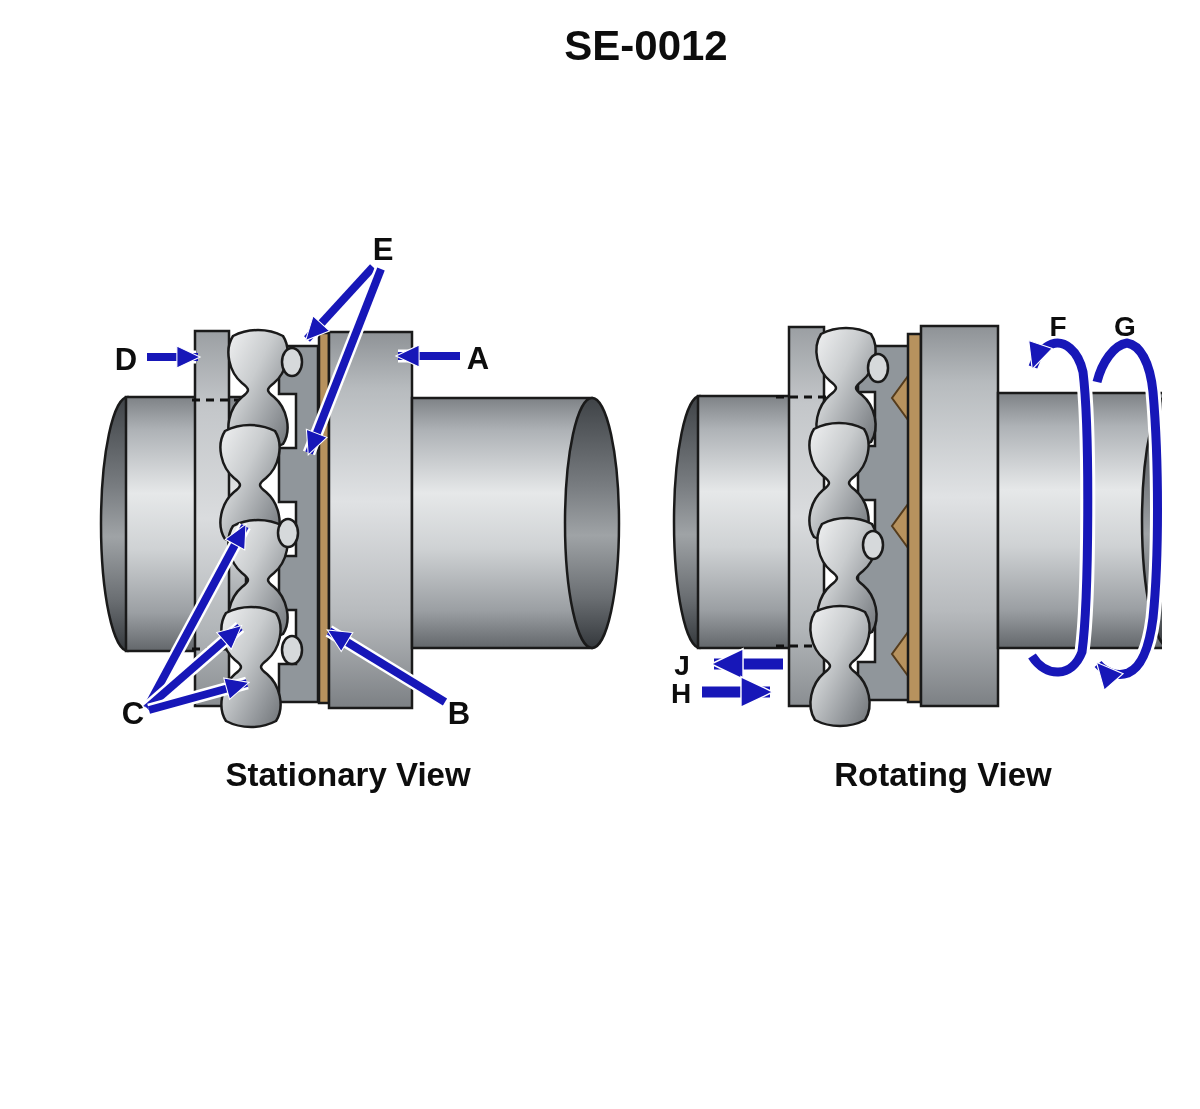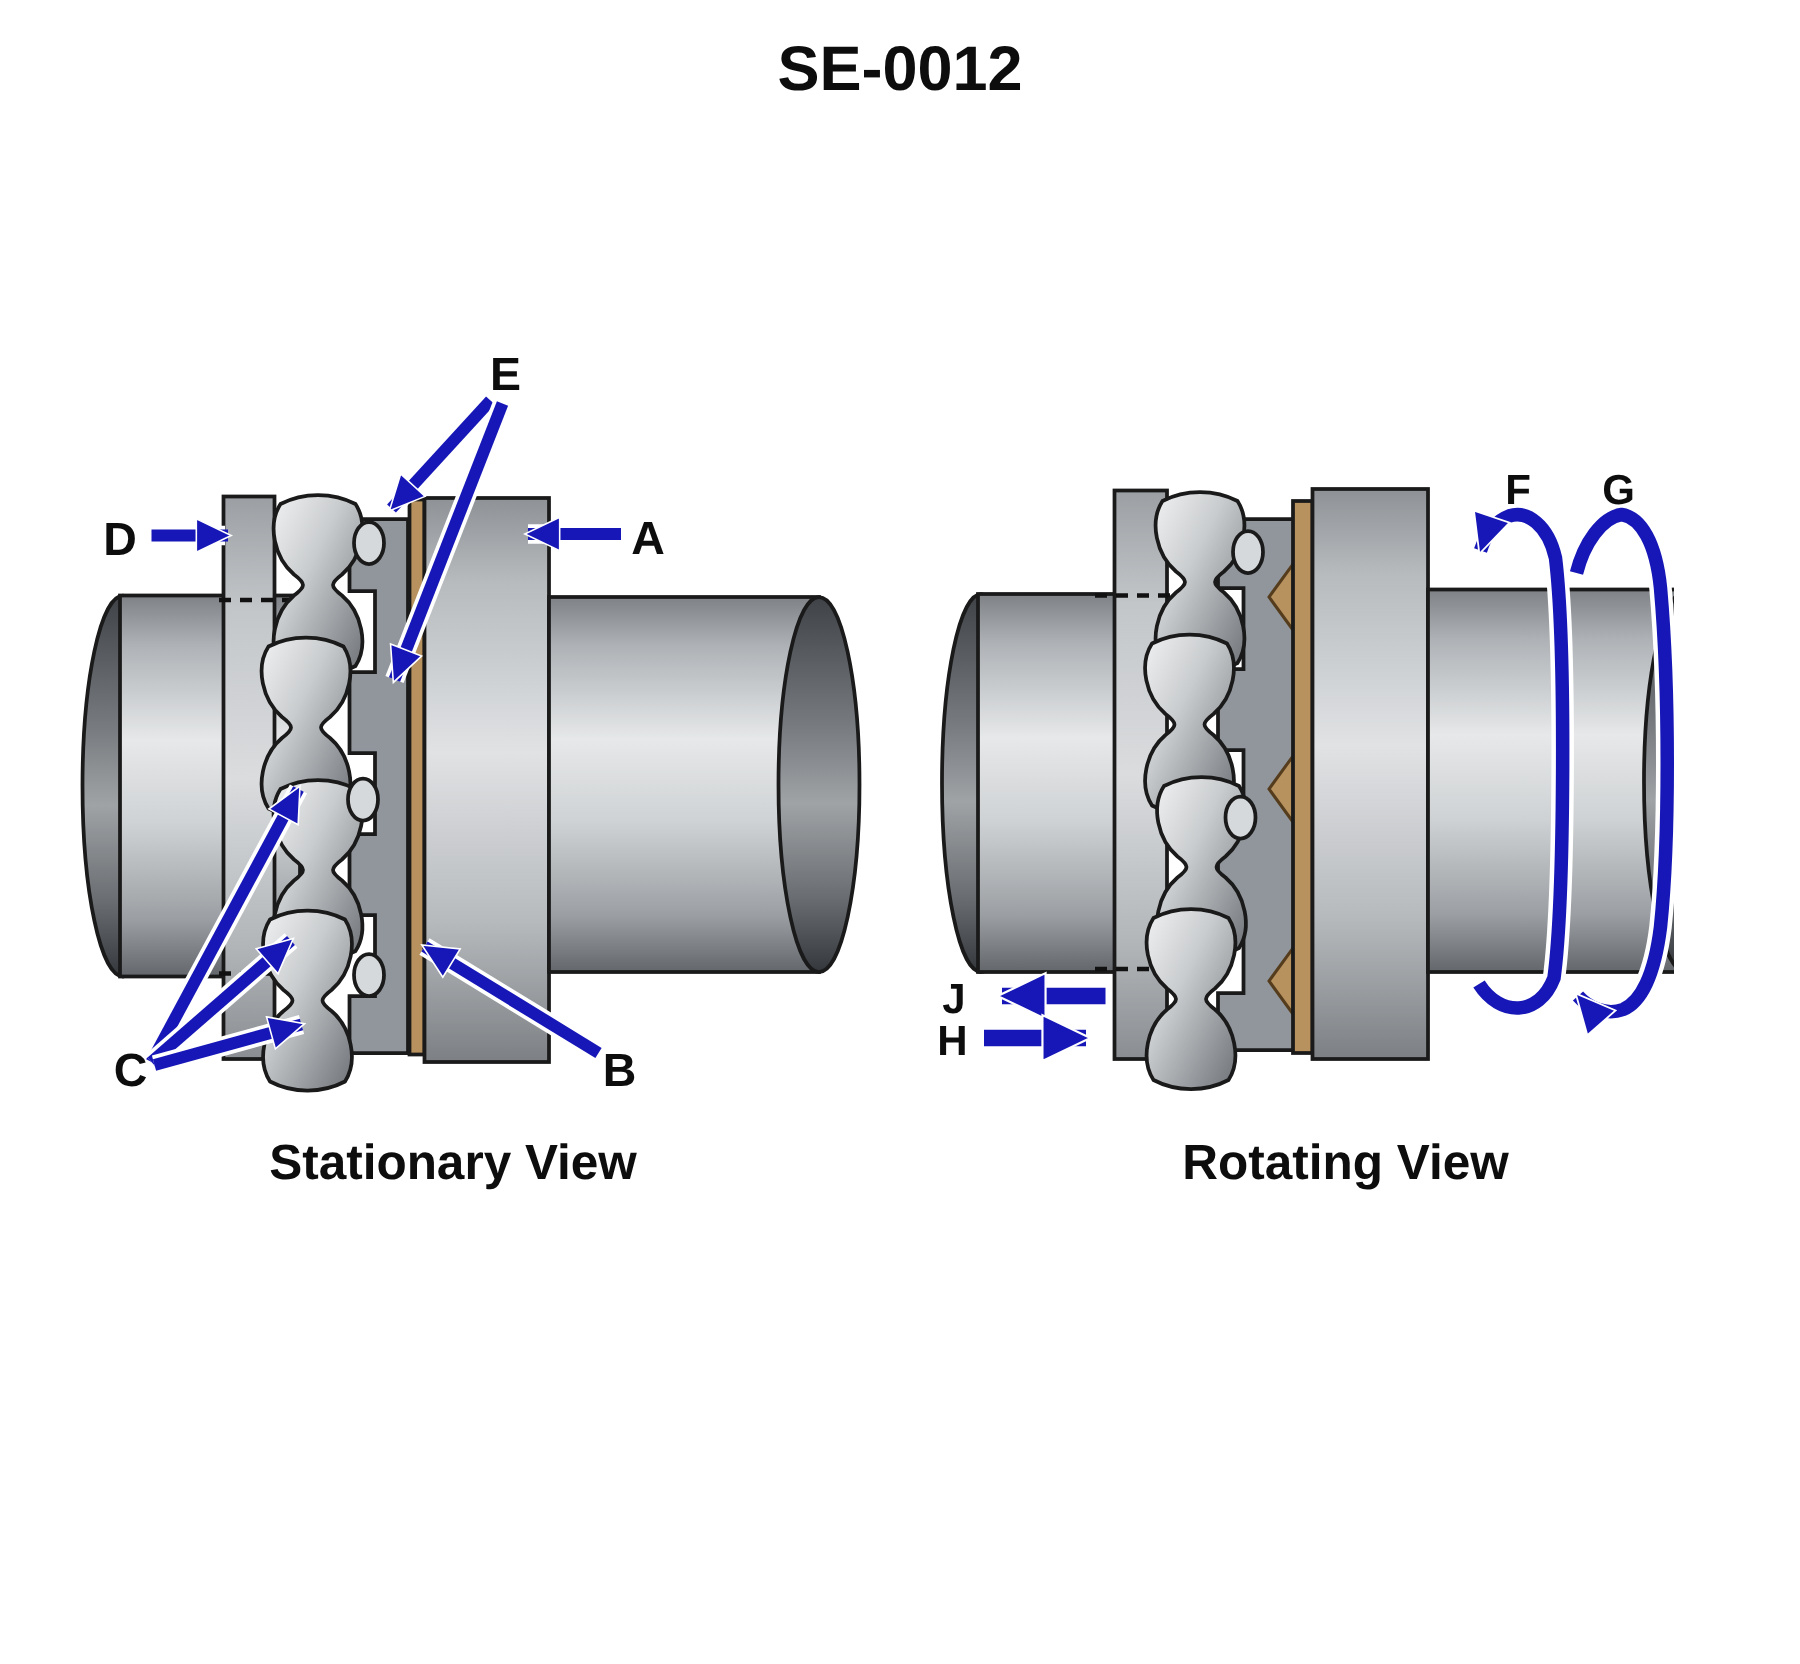--- a/index.html
+++ b/index.html
@@ -3,20 +3,21 @@
 <meta charset="utf-8">
 <style>
   html, body { margin: 0; padding: 0; background: #ffffff; }
   .stage {
     position: relative;
     width: 1116px;
     height: 1109px;
     background: #ffffff;
     font-family: "Liberation Sans", sans-serif;
     overflow: hidden;
+    margin-left: 46px;
   }
   svg { display: block; }
   text {
     font-family: "Liberation Sans", sans-serif;
     font-weight: bold;
     fill: #0d0d0d;
   }
   .fig-title   { font-size: 42px; }
   .caption     { font-size: 33px; }
   .callout     { font-size: 31px; }

